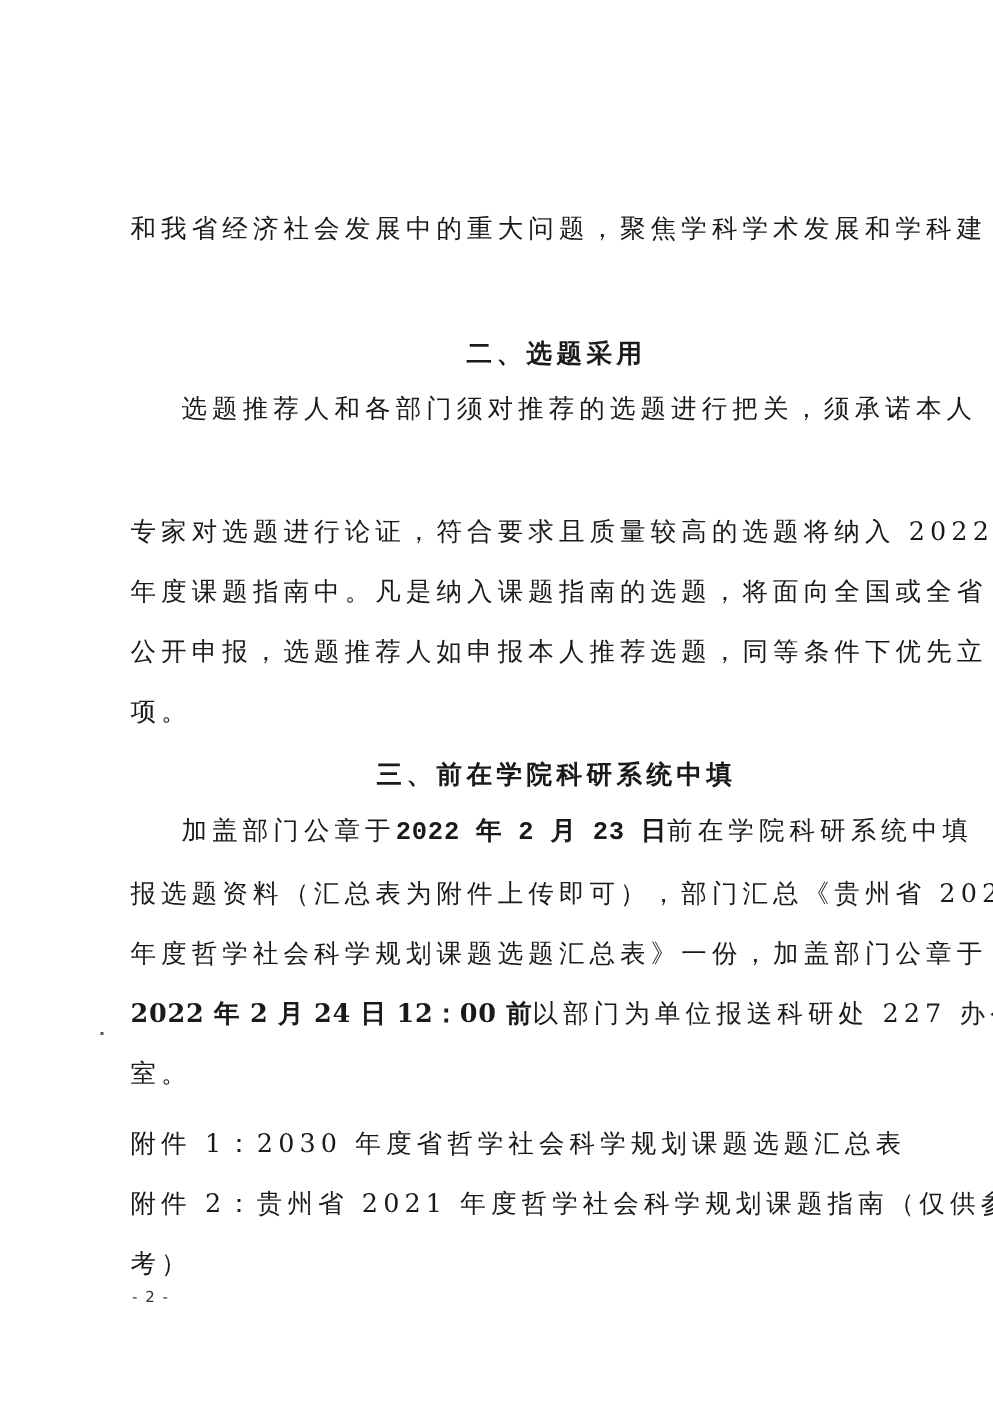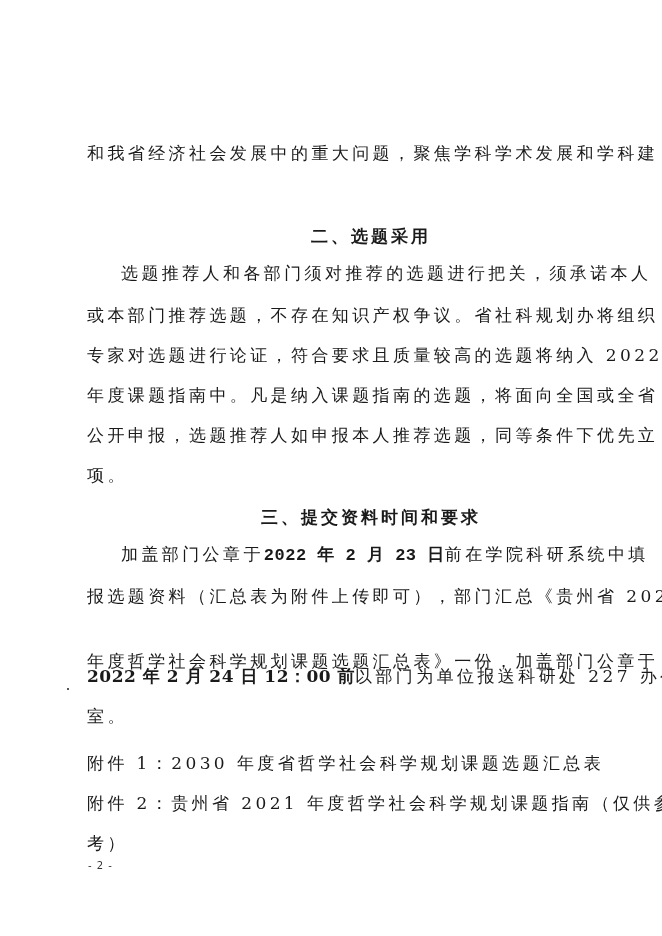--- a/index.html
+++ b/index.html
@@ -26,33 +26,32 @@
 </head>
 <body>
 
 <div class="page">
 
   <div class="line" style="top:142px">和我省经济社会发展中的重大问题，聚焦学科学术发展和学科建</div>
 
   <div class="line heading" style="top:225px">二、选题采用</div>
 
   <div class="line indent" style="top:264px">选题推荐人和各部门须对推荐的选题进行把关，须承诺本人</div>
-  <div class="line" style="top:304px">或本部门推荐选题，不存在知识产权争议。省社科规划办将组织</div>
   <div class="line" style="top:344px">专家对选题进行论证，符合要求且质量较高的选题将纳入 2022</div>
   <div class="line" style="top:384px">年度课题指南中。凡是纳入课题指南的选题，将面向全国或全省</div>
   <div class="line" style="top:424px">公开申报，选题推荐人如申报本人推荐选题，同等条件下优先立</div>
   <div class="line" style="top:464px">项。</div>
 
-  <div class="line heading" style="top:506px">三、提交资料时间和要求</div>
+  <div class="line heading" style="top:506px">三、前在学院科研系统中填</div>
 
   <div class="line indent" style="top:545px">
     <span>加盖部门公章于</span><span class="b">2022 年 2 月 23 日</span><span>前在学院科研系统中填</span>
   </div>
   <div class="line" style="top:585px">报选题资料（汇总表为附件上传即可），部门汇总《贵州省 2022</div>
-  <div class="line" style="top:650px">年度哲学社会科学规划课题选题汇总表》一份，加盖部门公章于</div>
+  <div class="line" style="top:625px">年度哲学社会科学规划课题选题汇总表》一份，加盖部门公章于</div>
   <div class="line" style="top:665px">
     <span class="b">2022 年 2 月 24 日 12：00 前</span><span>以部门为单位报送科研处 227 办公</span>
   </div>
   <div class="line" style="top:705px">室。</div>
 
   <div class="dot"></div>
 
   <div class="line" style="top:752px">附件 1：2030 年度省哲学社会科学规划课题选题汇总表</div>
   <div class="line" style="top:792px">附件 2：贵州省 2021 年度哲学社会科学规划课题指南（仅供参</div>
   <div class="line" style="top:832px">考）</div>

